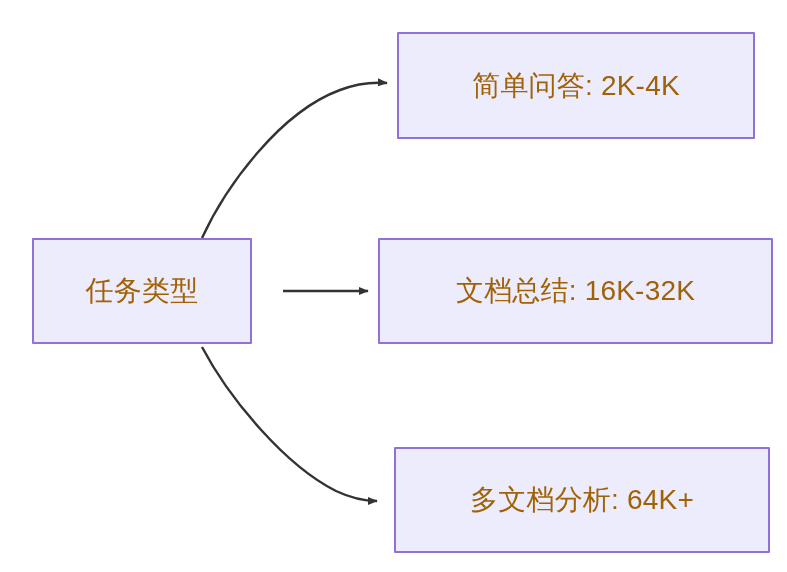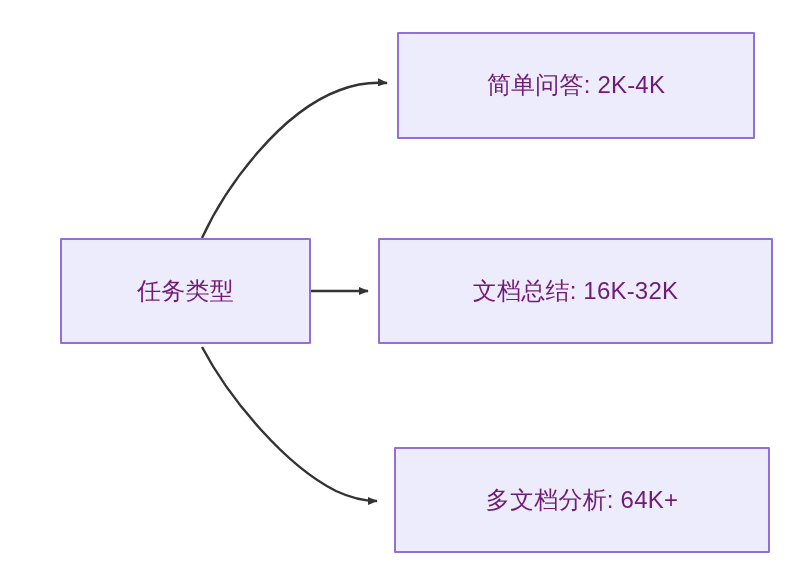--- a/index.html
+++ b/index.html
@@ -32,34 +32,33 @@
     box-sizing: border-box;
     background: #ececfd;
     border: 2px solid #9170d8;
     border-radius: 1px;
     display: flex;
     align-items: center;
     justify-content: center;
     color: #333333;
   }
   .node-label {
-    font-size: 24px;
+    font-size: 28px;
     line-height: 1.2;
-    color: #701a75;
+    color: #a16207;
     letter-spacing: 0.2px;
     white-space: nowrap;
     text-align: left;
   }
   
   #node-root {
     left: 32px;
     top: 238px;
-    width: 251px;
+    width: 220px;
     height: 106px;
-    margin-left: 28px;
   }
   #node-simple-qa {
     left: 397px;
     top: 32px;
     width: 358px;
     height: 107px;
   }
   #node-doc-summary {
     left: 378px;
     top: 238px;

